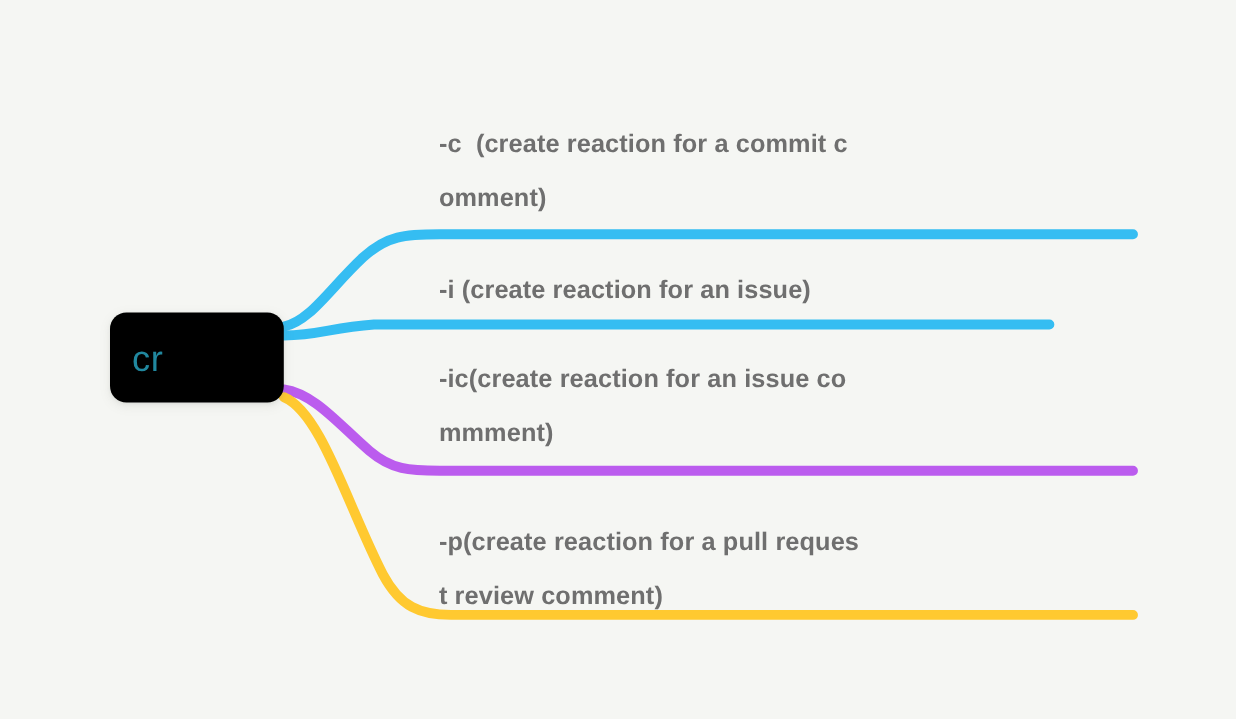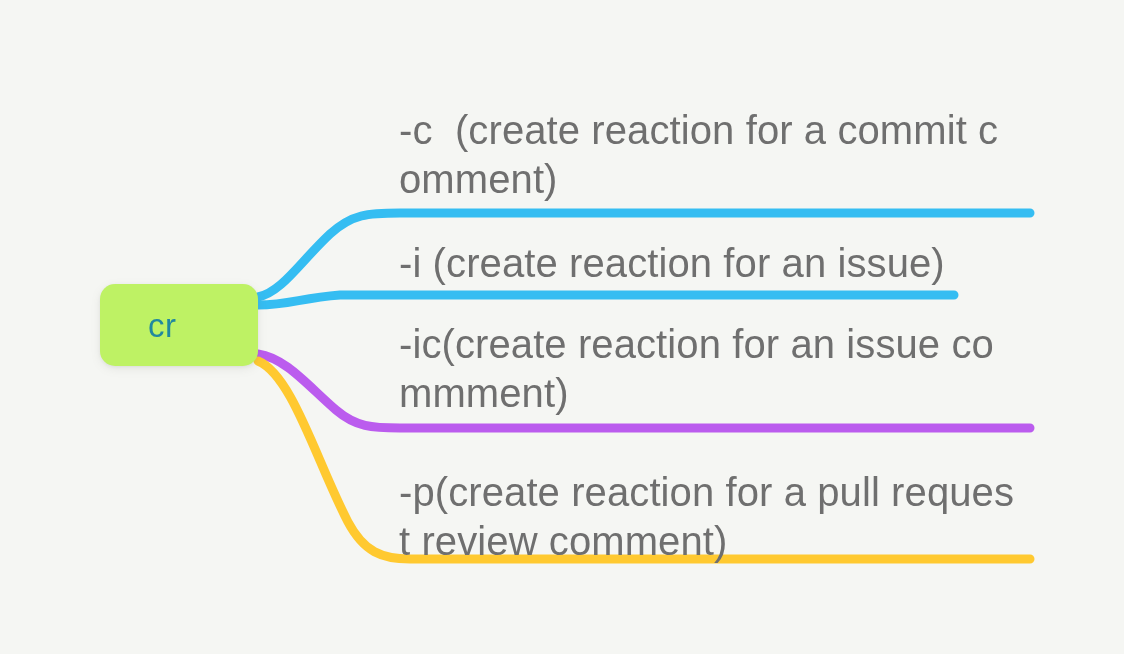--- a/index.html
+++ b/index.html
@@ -28,40 +28,40 @@
     width: 1124px;
     height: 654px;
     pointer-events: none;
   }
   .root-node {
     position: absolute;
     left: 100px;
     top: 284px;
     width: 158px;
     height: 82px;
-    background: #bef264;
+    background: #000000;
     border-radius: 15px;
     box-shadow: 0 3px 10px rgba(120,125,115,0.13), 0 1px 3px rgba(120,125,115,0.10);
     display: flex;
     align-items: center;
     box-sizing: border-box;
-    padding-left: 48px;
+    padding-left: 20px;
   }
   .root-label {
     color: #21889f;
     font-size: 33px;
     font-weight: 400;
     line-height: 1;
     letter-spacing: 0.5px;
   }
   .branch-label {
     position: absolute;
     color: #6f6f6f;
-    font-size: 40px;
-    font-weight: 400;
+    font-size: 23px;
+    font-weight: 700;
     line-height: 49px;
     letter-spacing: 0.1px;
     white-space: pre-wrap;
   }
   #label-0 { left: 399px; top: 106px; width: 612px; }
   #label-1 { left: 399px; top: 239px; width: 570px; }
   #label-2 { left: 399px; top: 320px; width: 600px; }
   #label-3 { left: 399px; top: 452px; width: 620px; margin-top: 16px; }
 </style>
 </head>

